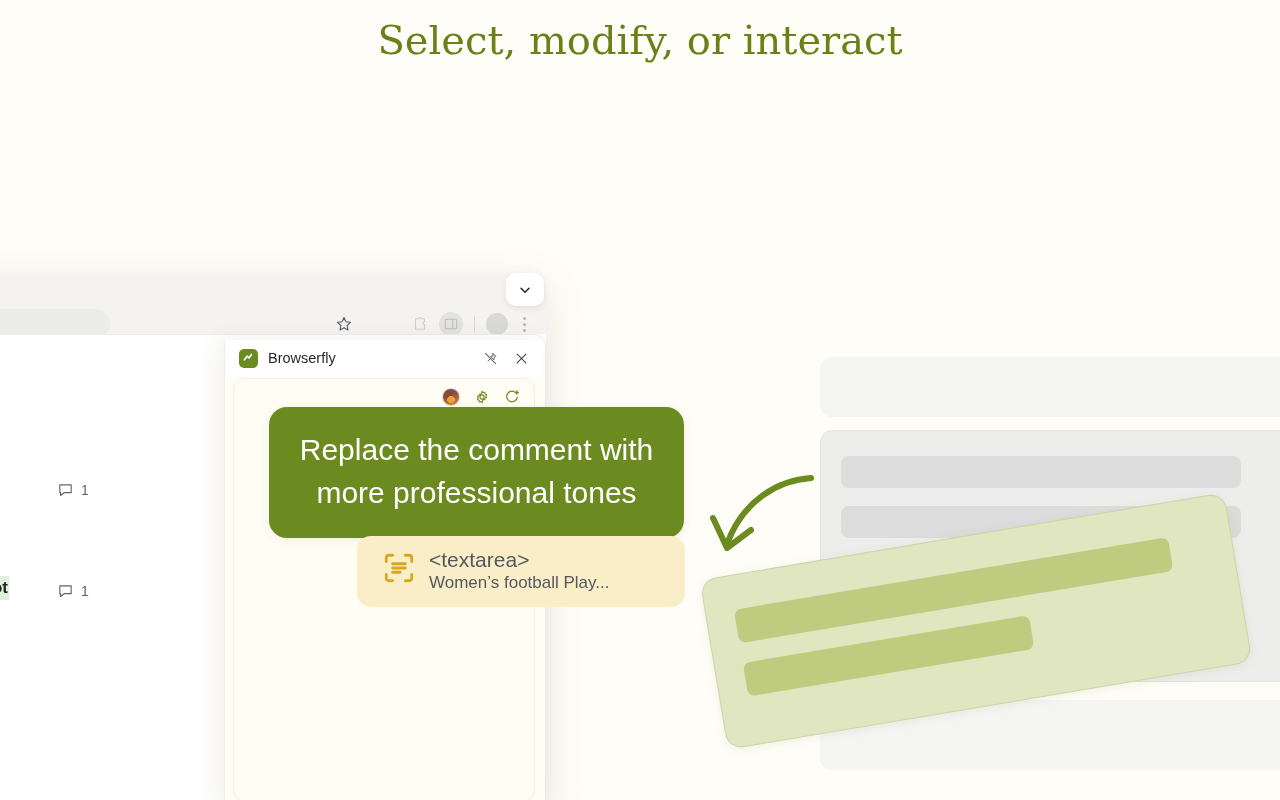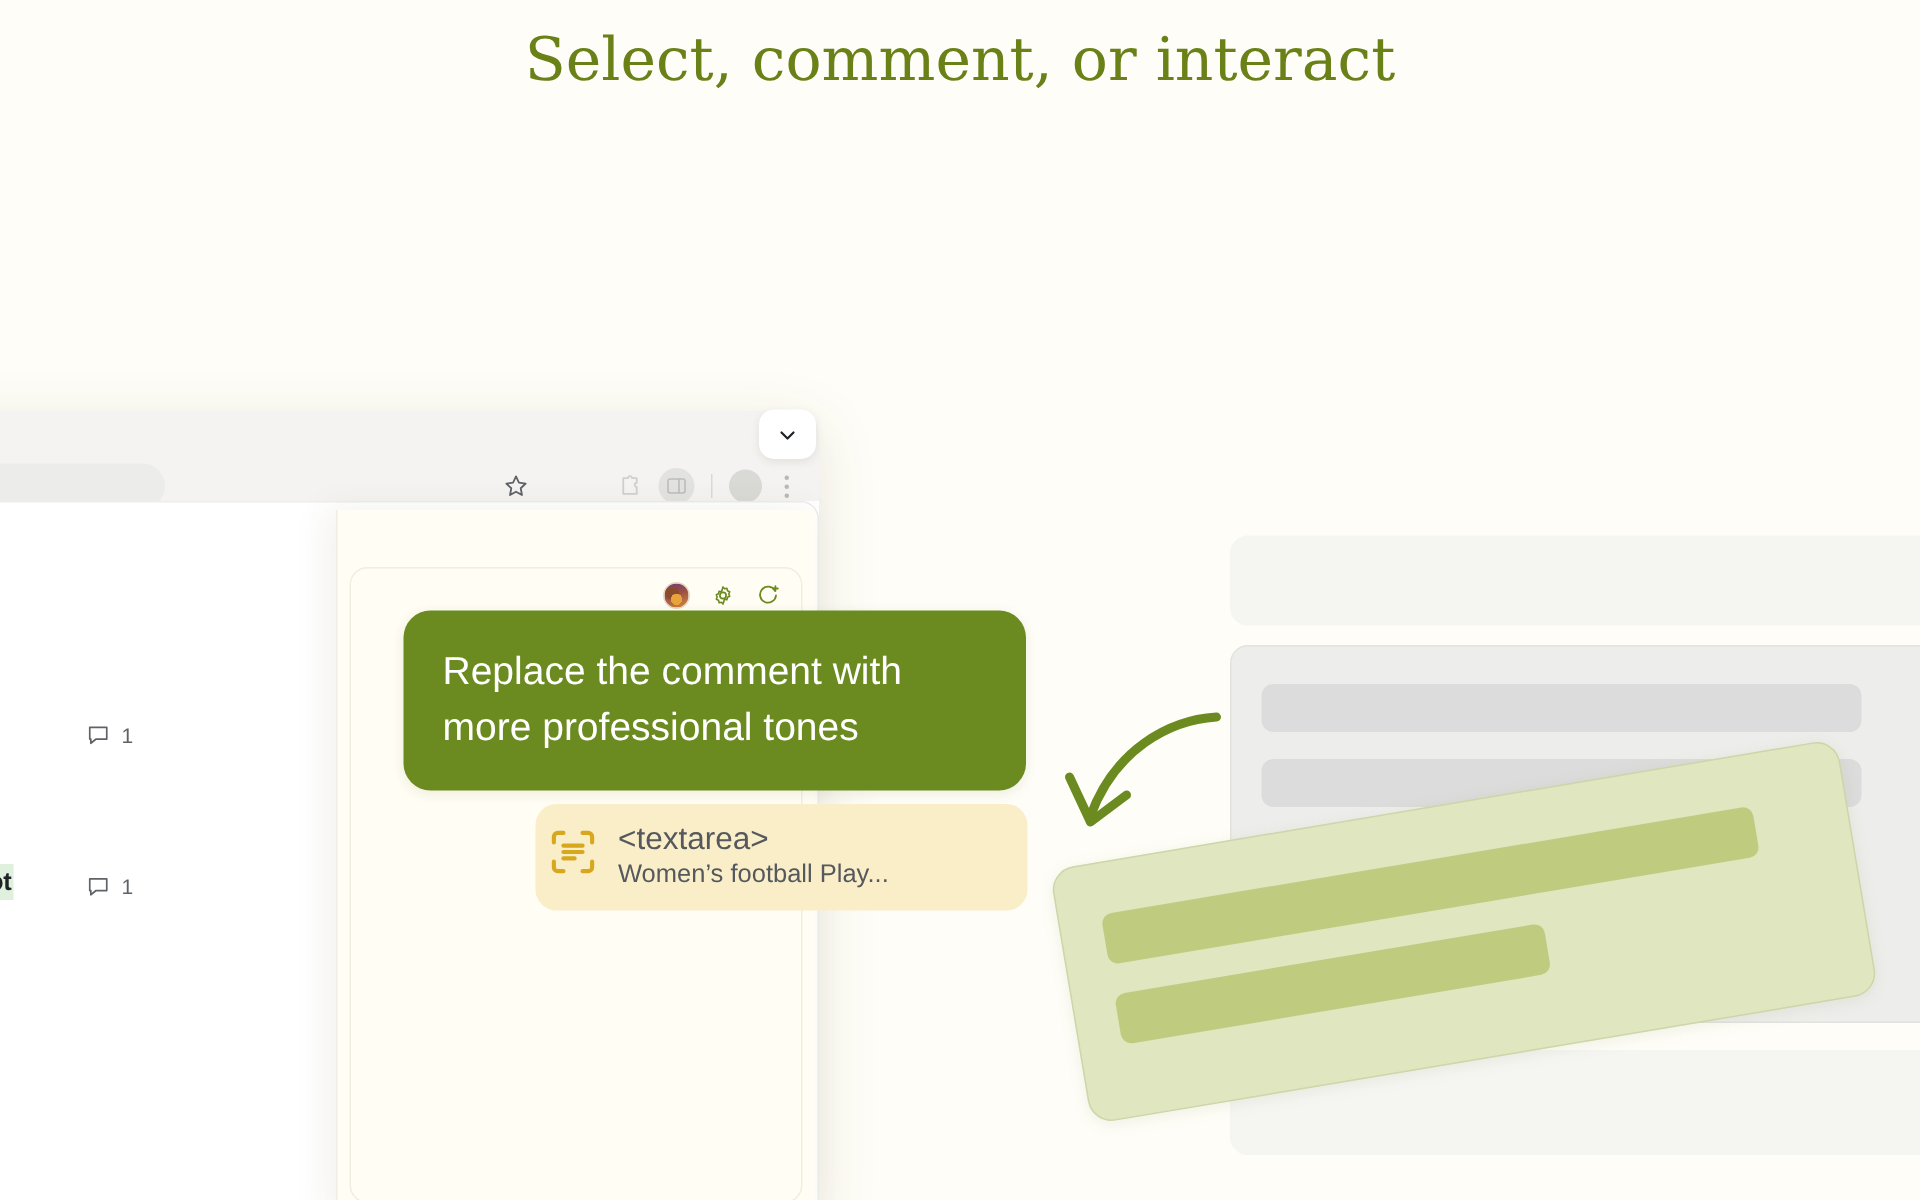--- a/index.html
+++ b/index.html
@@ -301,37 +301,37 @@
   .chat-bubble {
     position: absolute;
     left: 269px;
     top: 407px;
     width: 415px;
     box-sizing: border-box;
     background: #6b8a1f;
     color: #ffffff;
     border-radius: 18px;
     padding: 22px 26px 24px;
-    font-size: 26px;
+    font-size: 30px;
     line-height: 1.42;
-    text-align: left;
+    text-align: center;
     z-index: 7;
     box-shadow: 0 2px 8px rgba(90,110,30,0.10);
   }
 
   
   .element-chip {
     position: absolute;
     left: 357px;
     top: 536px;
     width: 328px;
     box-sizing: border-box;
     background: #faeec9;
     border-radius: 14px;
-    padding: 12px 8px 14px;
+    padding: 12px 25px 14px;
     display: flex;
     align-items: flex-start;
     gap: 13px;
     z-index: 7;
   }
   .chip-icon {
     flex: none;
     width: 34px;
     height: 34px;
     margin-top: 3px;
@@ -420,20 +420,40 @@
       <svg width="17" height="17" viewBox="0 0 24 24">
         <path d="M4 5.5h16v11H10l-5 4v-4H4z" fill="none" stroke="#5f6368" stroke-width="1.6" stroke-linejoin="round"></path>
       </svg>
       <span class="count">1</span>
     </div>
   </div>
 </div>
 
 <div class="ext-panel">
 
+  <div class="ext-header">
+    <div class="ext-logo">
+      <svg viewBox="0 0 24 24" width="14" height="14">
+        <path d="M4 15l5-6 3 3 4-6" fill="none" stroke="#ffffff" stroke-width="3" stroke-linecap="round" stroke-linejoin="round"></path>
+      </svg>
+    </div>
+    <span class="ext-title">Browserfly</span>
+
+    <div class="ext-header-actions">
+      <svg width="15" height="15" viewBox="0 0 24 24">
+        <path d="M15.5 3.5l5 5-2.4 1.2-.6 4.3-5.5-5.5 4.3-.6z" fill="none" stroke="#5f6368" stroke-width="1.6" stroke-linejoin="round"></path>
+        <line x1="12" y1="12" x2="7.5" y2="16.5" stroke="#5f6368" stroke-width="1.6"></line>
+        <line x1="3.5" y1="3.5" x2="20.5" y2="20.5" stroke="#5f6368" stroke-width="1.7"></line>
+      </svg>
+      <svg width="15" height="15" viewBox="0 0 24 24">
+        <line x1="5" y1="5" x2="19" y2="19" stroke="#3c4043" stroke-width="1.8" stroke-linecap="round"></line>
+        <line x1="19" y1="5" x2="5" y2="19" stroke="#3c4043" stroke-width="1.8" stroke-linecap="round"></line>
+      </svg>
+    </div>
+  </div>
 
   <div class="ext-body">
     <div class="ext-toolrow">
       <div class="ext-avatar"></div>
       <svg width="16" height="16" viewBox="0 0 24 24">
         <circle cx="12" cy="12" r="3.1" fill="none" stroke="#6b8a1f" stroke-width="1.7"></circle>
         <path d="M12 3.4l1.5 1.9 2.4-.5.6 2.4 2.2 1-.9 2.3.9 2.3-2.2 1-.6 2.4-2.4-.5L12 20.6l-1.5-1.9-2.4.5-.6-2.4-2.2-1 .9-2.3-.9-2.3 2.2-1 .6-2.4 2.4.5z" fill="none" stroke="#6b8a1f" stroke-width="1.6" stroke-linejoin="round"></path>
       </svg>
       <svg width="16" height="16" viewBox="0 0 24 24">
         <path d="M19 7.2A8 8 0 1 0 20 12" fill="none" stroke="#6b8a1f" stroke-width="1.8" stroke-linecap="round"></path>
@@ -464,14 +484,14 @@
   </div>
 </div>
 
 <div class="collapse-pill">
   <svg width="16" height="16" viewBox="0 0 24 24">
     <path d="M6 9.5l6 6 6-6" fill="none" stroke="#1f2328" stroke-width="2.2" stroke-linecap="round" stroke-linejoin="round"></path>
   </svg>
 </div>
 
 <div class="hero">
-  <p class="hero-subtitle">Select, comment, or interact</p>
+  <p class="hero-subtitle">Select, modify, or interact</p>
 </div>
 
 </body></html>

